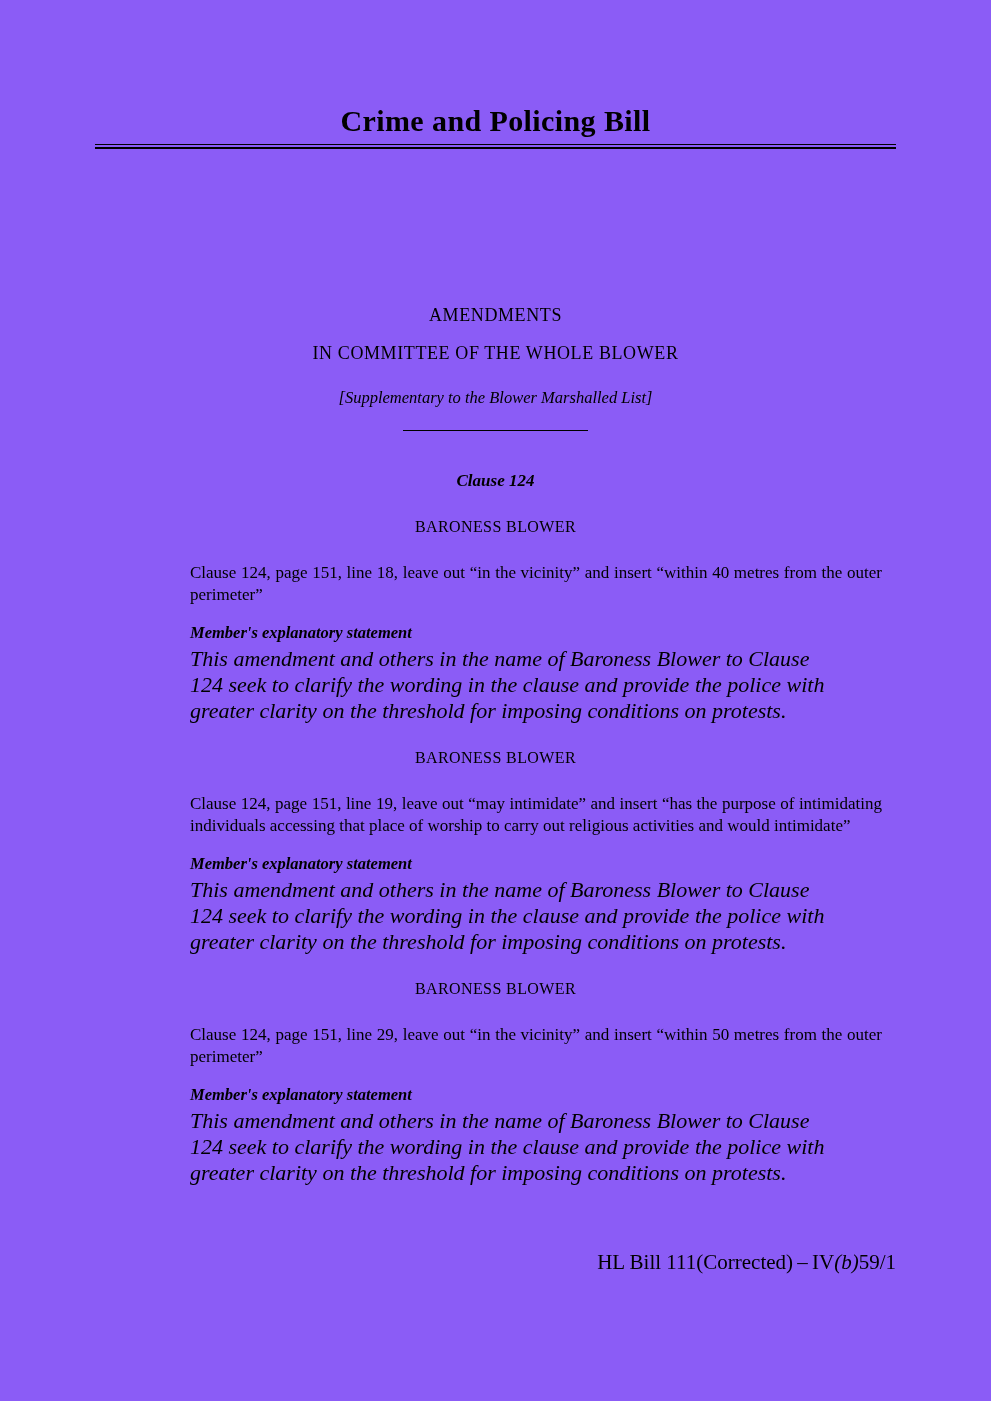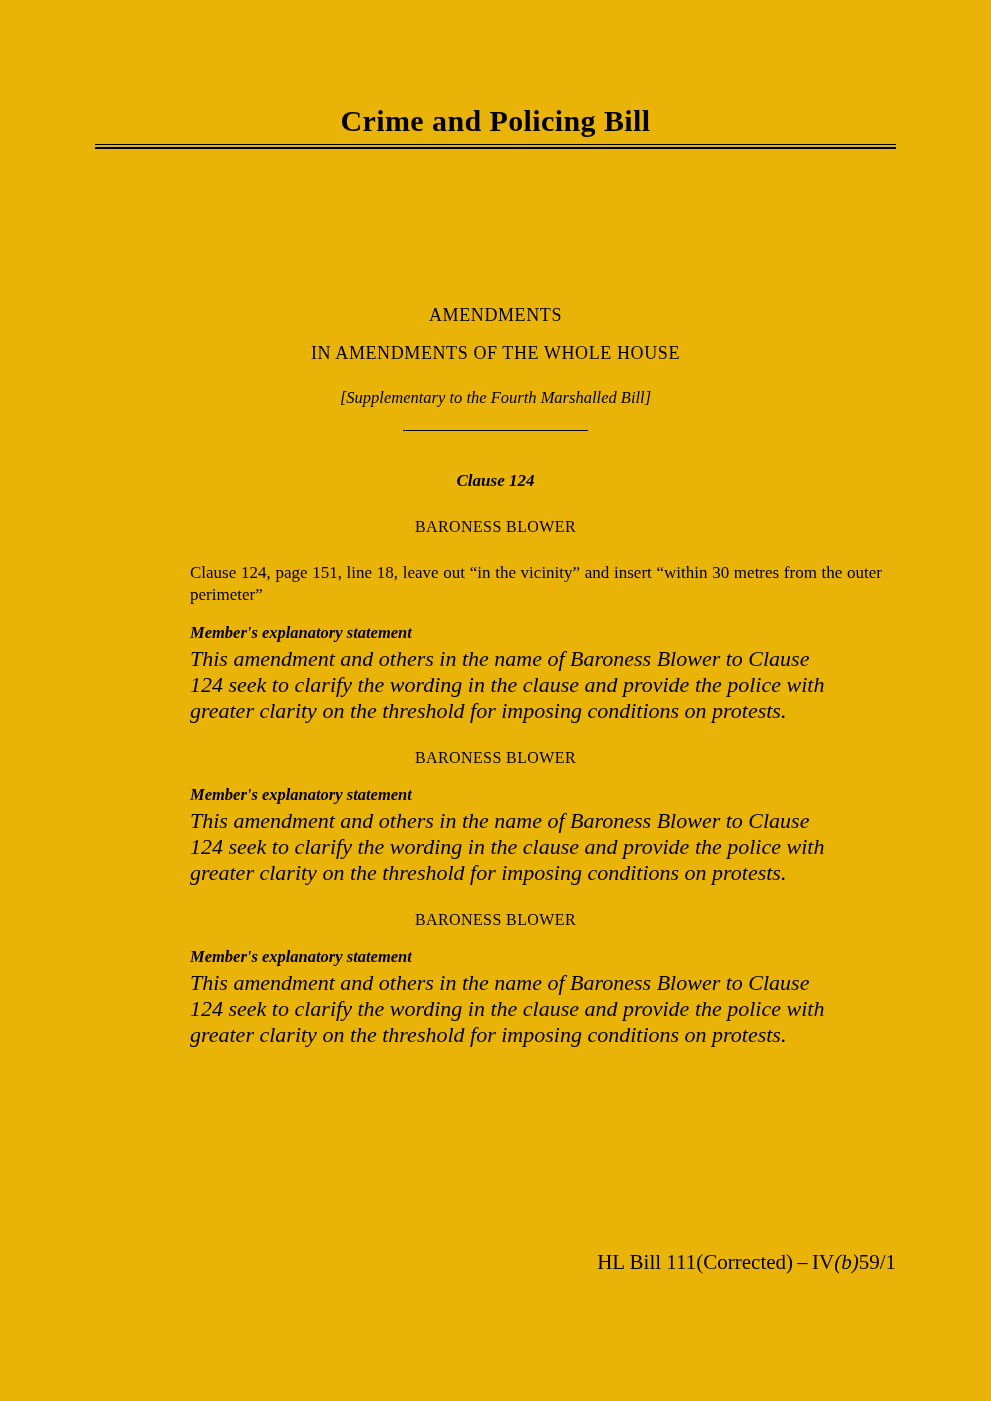--- a/index.html
+++ b/index.html
@@ -5,21 +5,21 @@
   html, body {
     margin: 0;
     padding: 0;
     background: #ffffff;
   }
   .page {
     position: relative;
     width: 991px;
     height: 1401px;
     margin: 0 auto;
-    background: #eab308;
+    background: #8b5cf6;
     color: #000000;
     font-family: "Liberation Serif", "DejaVu Serif", serif;
     box-sizing: border-box;
     padding: 0 95px;
     overflow: hidden;
   }
   .doc-title {
     margin: 0;
     padding-top: 101px;
     font-size: 30px;
@@ -112,43 +112,45 @@
 </head>
 <body>
 
 <div class="page">
 
   <h1 class="doc-title">Crime and Policing Bill</h1>
   <div class="double-rule"></div>
 
   <div class="heading-block">
     <p class="caps-line">AMENDMENTS</p>
-    <p class="caps-line">IN AMENDMENTS OF THE WHOLE HOUSE</p>
-    <p class="subtitle">[Supplementary to the Fourth Marshalled Bill]</p>
+    <p class="caps-line">IN COMMITTEE OF THE WHOLE BLOWER</p>
+    <p class="subtitle">[Supplementary to the Blower Marshalled List]</p>
   </div>
 
   <hr class="short-rule">
 
   <h2 class="clause-heading">Clause 124</h2>
 
   <section>
     <p class="sponsor">BARONESS BLOWER</p>
-    <p class="amendment-text">Clause 124, page 151, line 18, leave out “in the vicinity” and insert “within 30 metres from the outer perimeter”</p>
+    <p class="amendment-text">Clause 124, page 151, line 18, leave out “in the vicinity” and insert “within 40 metres from the outer perimeter”</p>
     <p class="expl-label">Member's explanatory statement</p>
     <p class="expl-text">This amendment and others in the name of Baroness Blower to Clause 124 seek to clarify the wording in the clause and provide the police with greater clarity on the threshold for imposing conditions on protests.</p>
   </section>
 
   <section>
     <p class="sponsor">BARONESS BLOWER</p>
+    <p class="amendment-text">Clause 124, page 151, line 19, leave out “may intimidate” and insert “has the purpose of intimidating individuals accessing that place of worship to carry out religious activities and would intimidate”</p>
     <p class="expl-label">Member's explanatory statement</p>
     <p class="expl-text">This amendment and others in the name of Baroness Blower to Clause 124 seek to clarify the wording in the clause and provide the police with greater clarity on the threshold for imposing conditions on protests.</p>
   </section>
 
   <section>
     <p class="sponsor">BARONESS BLOWER</p>
+    <p class="amendment-text">Clause 124, page 151, line 29, leave out “in the vicinity” and insert “within 50 metres from the outer perimeter”</p>
     <p class="expl-label">Member's explanatory statement</p>
     <p class="expl-text">This amendment and others in the name of Baroness Blower to Clause 124 seek to clarify the wording in the clause and provide the police with greater clarity on the threshold for imposing conditions on protests.</p>
   </section>
 
   <div class="footer">
     <span><span>HL Bill 111(Corrected) – IV</span><span class="italic-part">(b)</span></span>
     <span>59/1</span>
   </div>
 
 </div>

